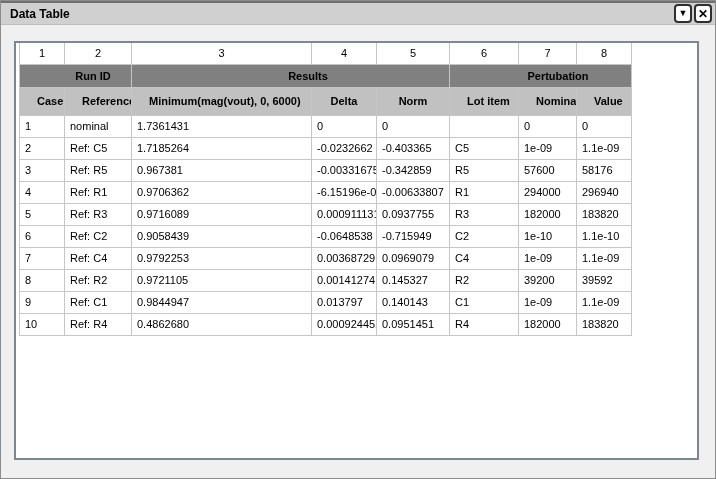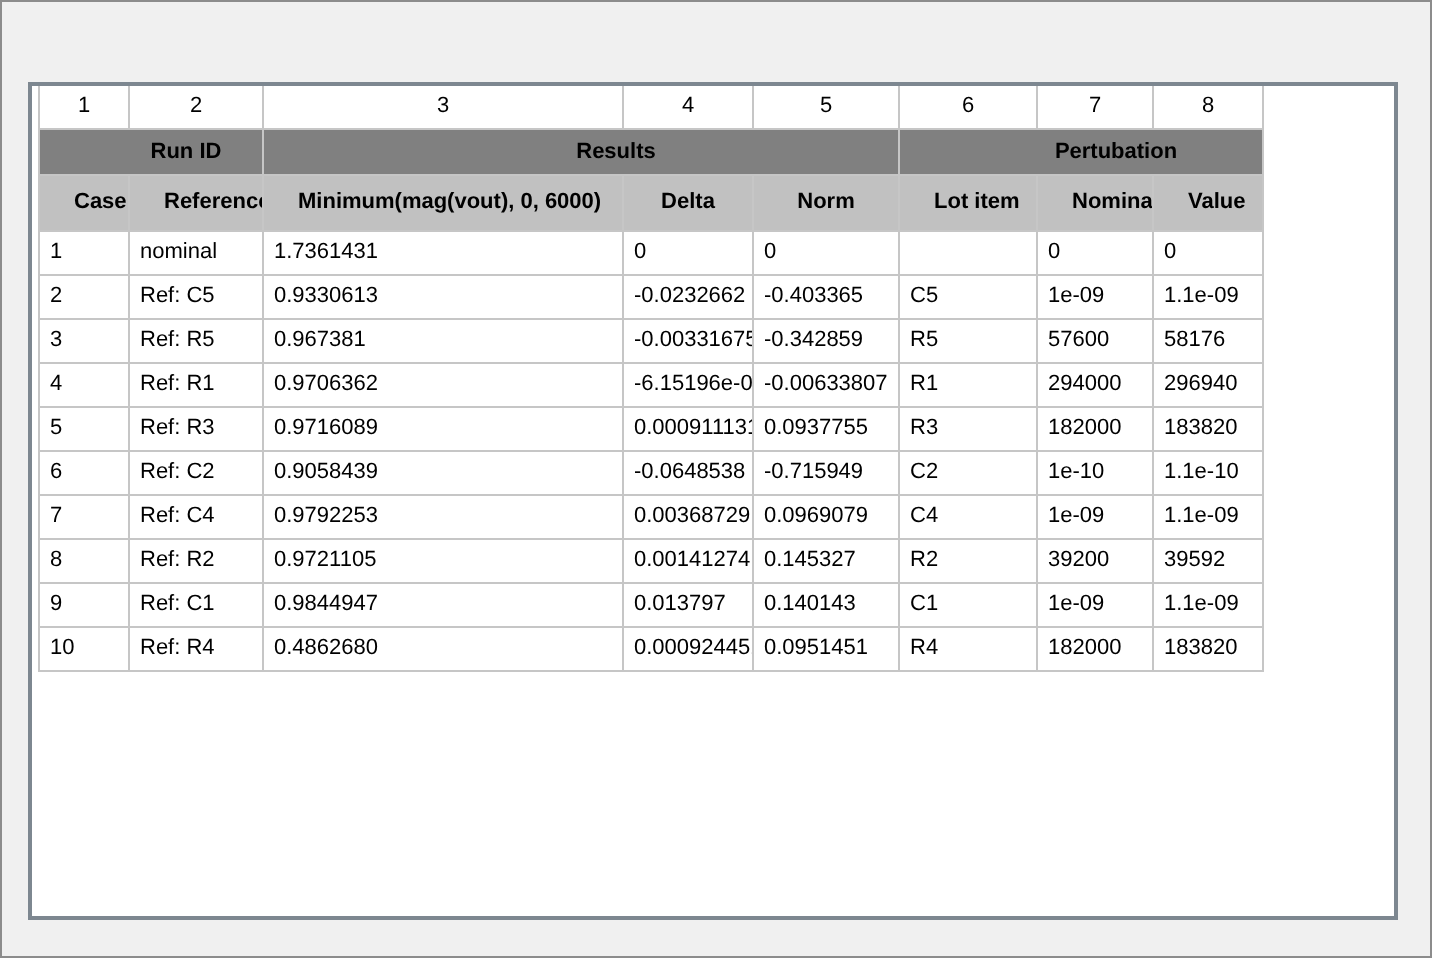--- a/index.html
+++ b/index.html
@@ -87,20 +87,29 @@
     text-align:left;
     padding:0 2px 0 5px;
     font-size:11px;
   }
 </style>
 </head>
 <body>
 
 <div class="window">
 
+  <div class="titlebar">
+    <span class="title">Data Table</span>
+    <button class="tb-btn">
+      <span class="glyph">▼</span>
+    </button>
+    <button class="tb-btn">
+      <span class="glyph x">✕</span>
+    </button>
+  </div>
 
   <div class="panel">
     <table class="data">
       <colgroup>
         <col style="width:45px">
         <col style="width:67px">
         <col style="width:180px">
         <col style="width:65px">
         <col style="width:73px">
         <col style="width:69px">
@@ -141,21 +150,21 @@
             <td>1.7361431</td>
             <td>0</td>
             <td>0</td>
             <td></td>
             <td>0</td>
             <td>0</td>
           </tr>
           <tr class="datarow">
             <td>2</td>
             <td>Ref: C5</td>
-            <td>0.9330613</td>
+            <td>1.7185264</td>
             <td>-0.0232662</td>
             <td>-0.403365</td>
             <td>C5</td>
             <td>1e-09</td>
             <td>1.1e-09</td>
           </tr>
           <tr class="datarow">
             <td>3</td>
             <td>Ref: R5</td>
             <td>0.967381</td>

